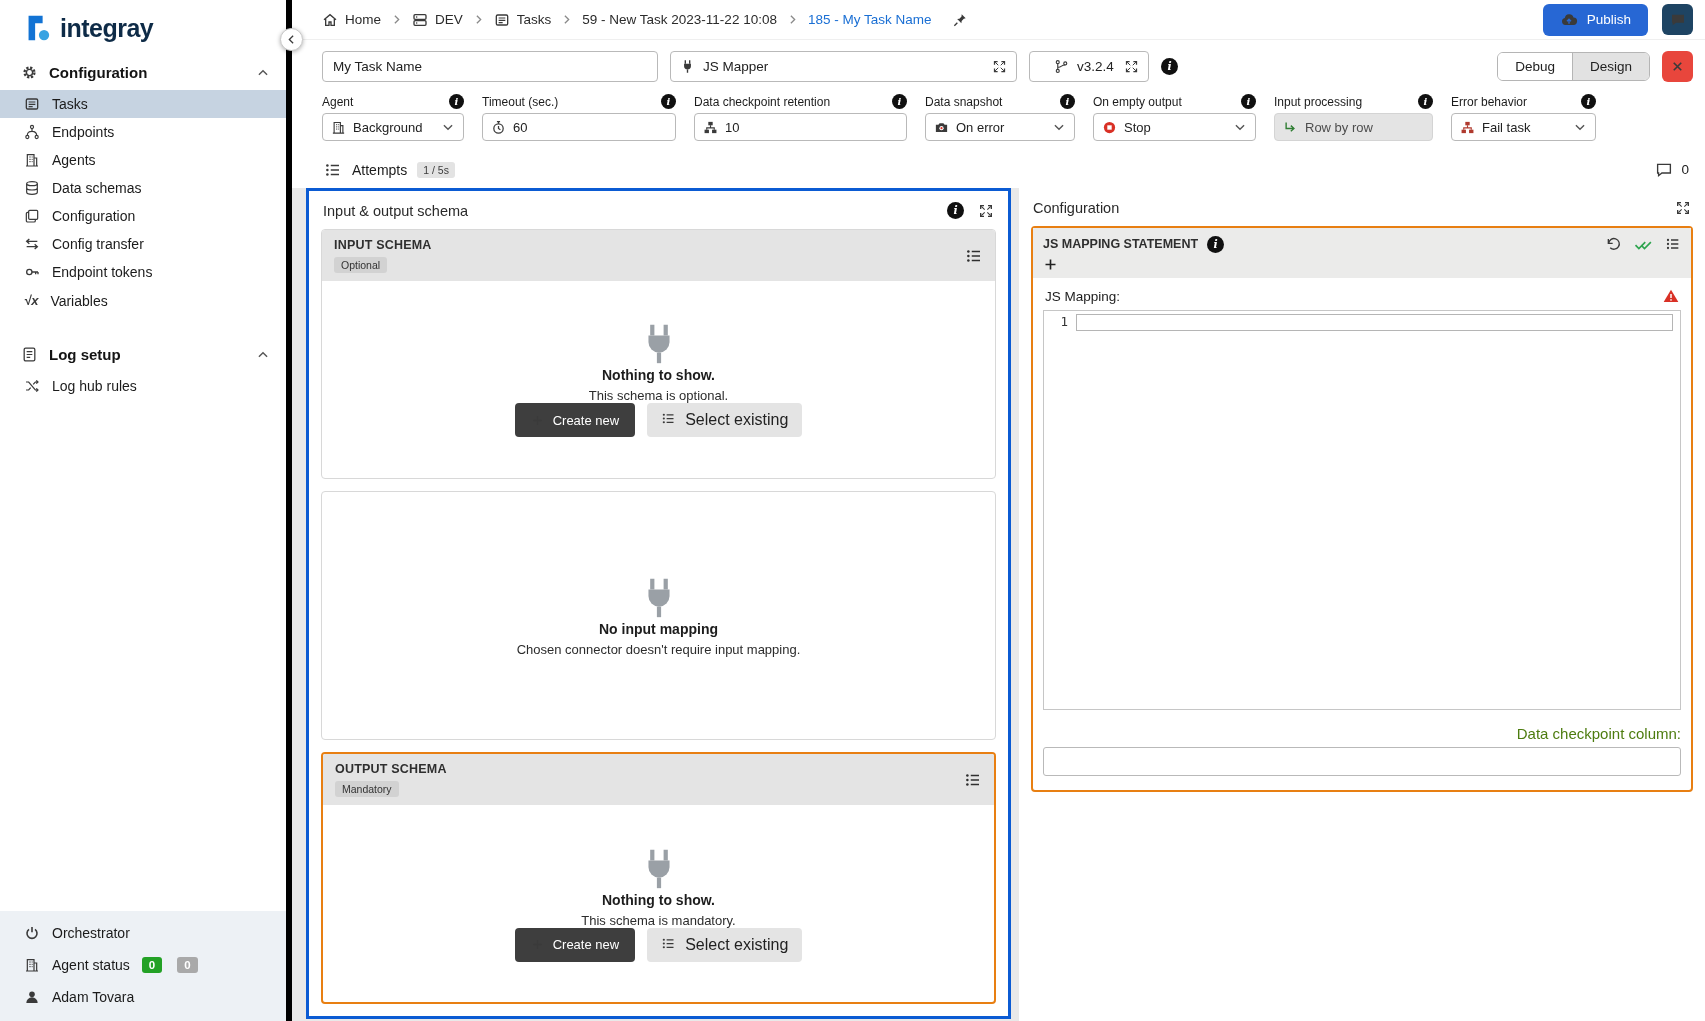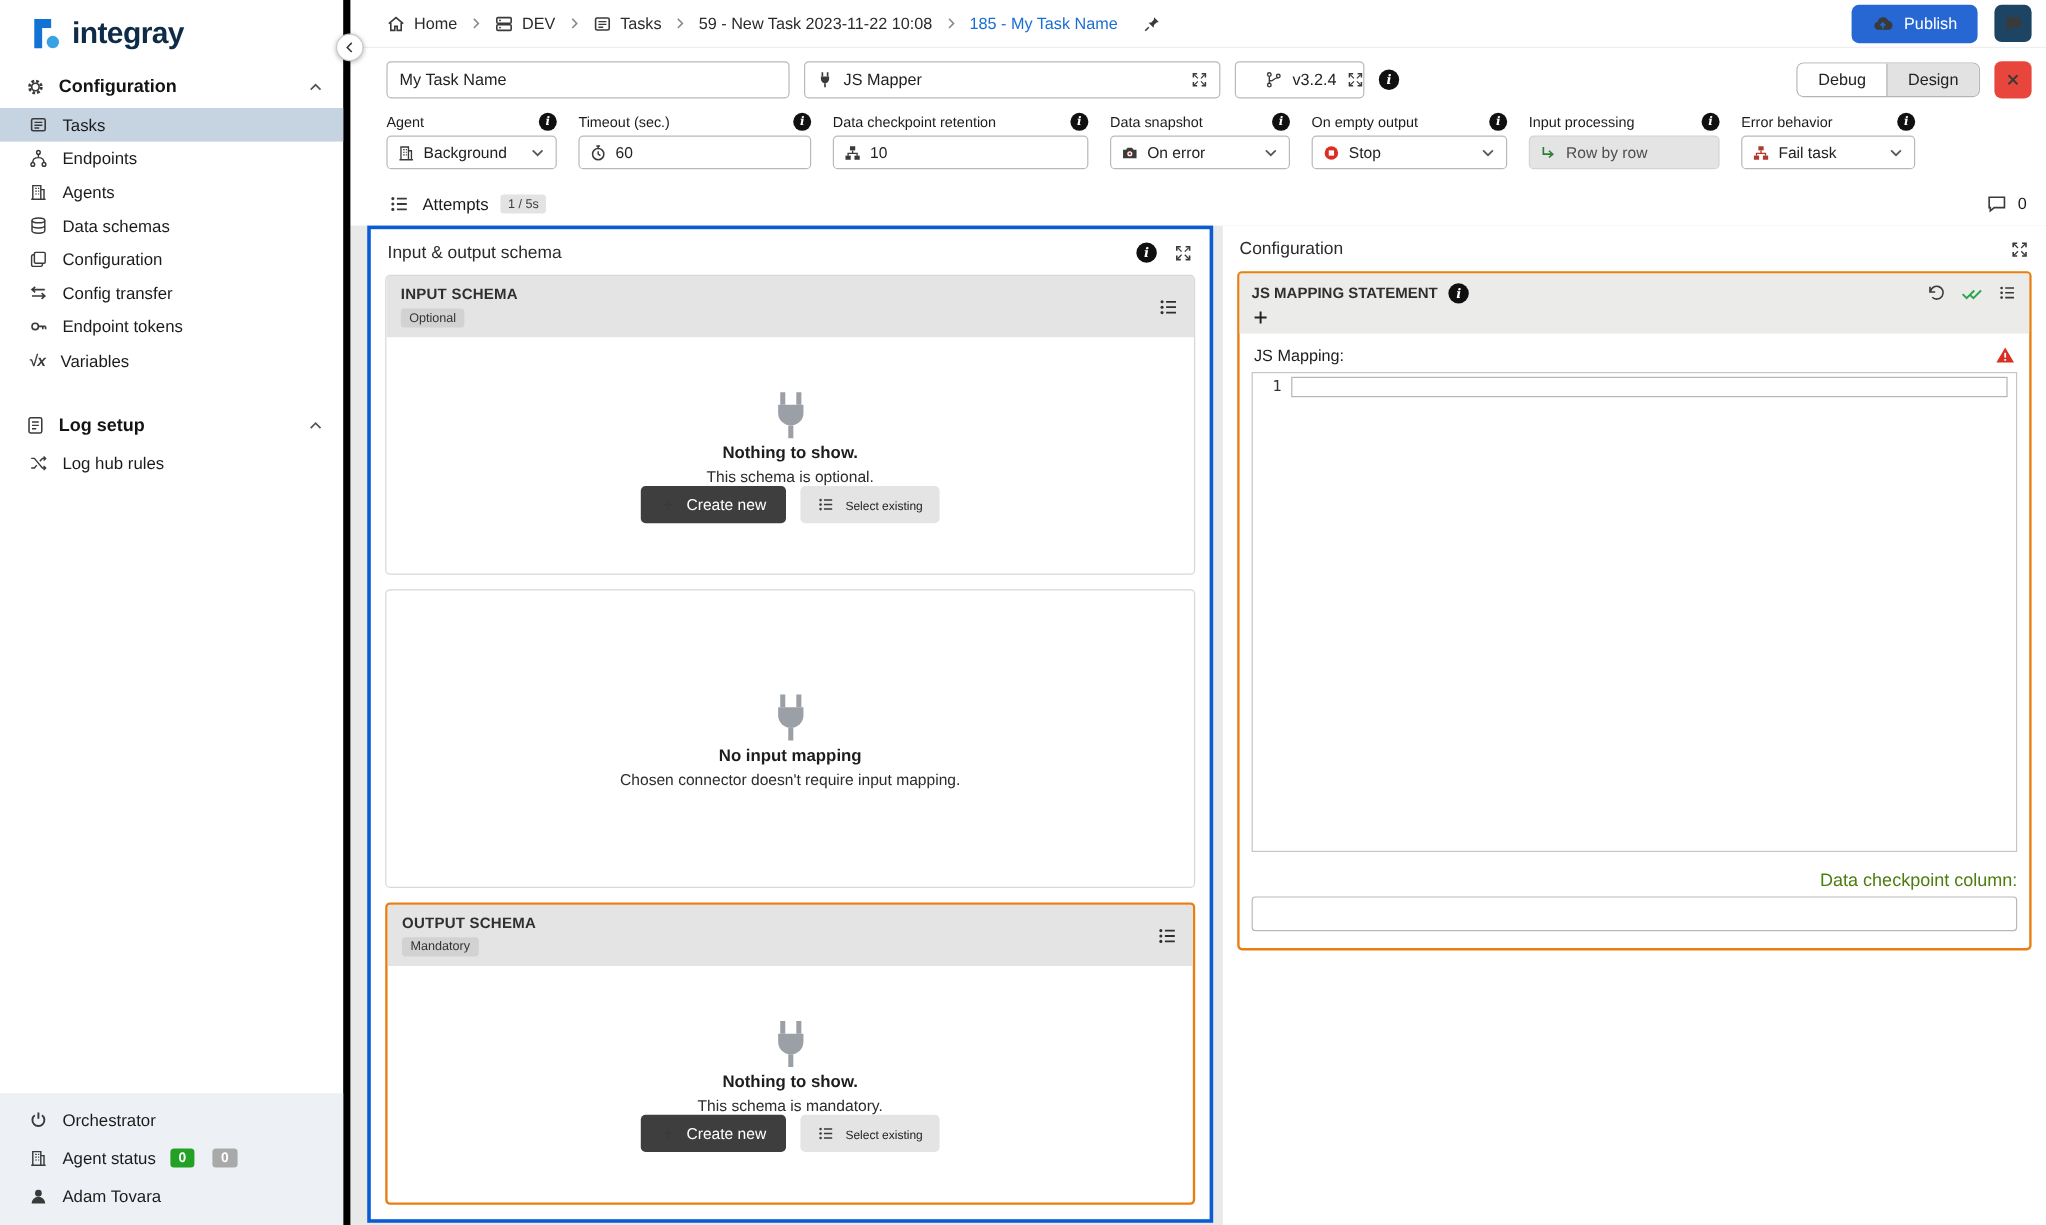--- a/index.html
+++ b/index.html
@@ -46,21 +46,21 @@
   .pin-wrap { margin-left:12px; color:#333; cursor:pointer; }
   .topbar-right { margin-left:auto; display:flex; align-items:center; gap:14px; }
   .btn-publish { display:flex; align-items:center; gap:9px; background:#2767d4; color:#fff; font-size:13.5px; padding:7px 17px; border-radius:6px; cursor:pointer; }
   .btn-chat { width:31px; height:31px; border-radius:6px; background:#1e4463; color:#fff; display:flex; align-items:center; justify-content:center; cursor:pointer; }
 
   .task-header { display:flex; align-items:center; gap:12px; padding:11px 12px 6px 30px; }
   .inp-name { width:336px; height:31px; border:1px solid #b9b9b9; border-radius:4px; padding:0 10px; font-size:13.5px; color:#222; font-family:"Liberation Sans", sans-serif; }
   .sel { display:flex; align-items:center; gap:8px; border:1px solid #b9b9b9; border-radius:4px; height:31px; padding:0 9px; font-size:13.5px; color:#222; cursor:pointer; background:#fff; }
   .sel .grow { flex:1; }
   .sel-connector { width:347px; }
-  .sel-version { width:108px;padding-left:24px; }
+  .sel-version { width:120px;padding-left:24px; }
   .info-dot { width:17px; height:17px; border-radius:50%; background:#101010; color:#fff; display:inline-flex; align-items:center; justify-content:center; flex:0 0 auto; font-family:"DejaVu Serif", serif; font-style:italic; font-weight:bold; font-size:11px; cursor:pointer; }
   .info-dot::before { content:"i"; }
   .th-right { margin-left:auto; display:flex; align-items:center; gap:12px; }
   .toggle { display:flex; border:1px solid #b5b5b5; border-radius:6px; overflow:hidden; font-size:13.5px; color:#222; }
   .tg { padding:6px 17px; background:#fff; cursor:pointer; }
   .tg.active { background:#e2e2e2; border-left:1px solid #b5b5b5; }
   .btn-close { width:31px; height:31px; border-radius:6px; background:#e8463c; color:#fff; display:flex; align-items:center; justify-content:center; cursor:pointer; }
 
   .settings-row { display:flex; gap:18px; padding:6px 12px 10px 30px; }
   .field { display:flex; flex-direction:column; }
@@ -89,21 +89,21 @@
   .ch-left { display:flex; flex-direction:column; gap:5px; }
   .ch-title { font-size:12.5px; font-weight:bold; color:#2f2f2f; letter-spacing:.2px; }
   .pill { background:#d2d2d2; font-size:10.5px; color:#333; padding:2px 7px; border-radius:3px; align-self:flex-start; }
   .ch-icon { margin-left:auto; color:#2f2f2f; align-self:center; cursor:pointer; }
   .card-body { flex:1; display:flex; flex-direction:column; align-items:center; justify-content:center; padding:12px; text-align:center; }
   .plug-big { width:46px; height:46px; color:#9aa0a6; }
   .eb-title { font-size:14px; font-weight:bold; color:#1d1d1d; margin-top:0;text-align:center; }
   .eb-sub { font-size:13px; color:#2c2c2c; margin-top:5px; }
   .eb-btns { display:flex; gap:12px; }
   .btn-dark { display:flex; align-items:center; gap:9px; background:#3e3e3e; color:#fff; font-size:13px; padding:8px 16px; border-radius:4px; cursor:pointer; }
-  .btn-lite { display:flex; align-items:flex-end; gap:9px; background:#e4e4e4; color:#222; font-size:10px; padding:8px 14px; border-radius:4px; cursor:pointer; }
+  .btn-lite { display:flex; align-items:flex-start; gap:9px; background:#e4e4e4; color:#222; font-size:16px; padding:8px 14px; border-radius:4px; cursor:pointer; }
 
   .panel-config { flex:1; min-width:0; background:#fff; margin-left:8px; display:flex; flex-direction:column; padding:0 12px 12px; }
   .pc-head { display:flex; align-items:center; padding:12px 2px 10px; font-size:14.5px; color:#2a2a2a; }
   .pc-head .ph-icons { margin-left:auto; }
   .card-js { border:2px solid #e87f12; border-radius:4px; display:flex; flex-direction:column; background:#fff; }
   .cj-head { background:#ebebea; padding:7px 10px 6px; }
   .cj-row1 { display:flex; align-items:center; gap:9px; }
   .cj-title { font-size:12.5px; font-weight:bold; color:#2f2f2f; }
   .cj-icons { margin-left:auto; display:flex; gap:13px; align-items:center; color:#444; }
   .ic-check { color:#2da44e; }

